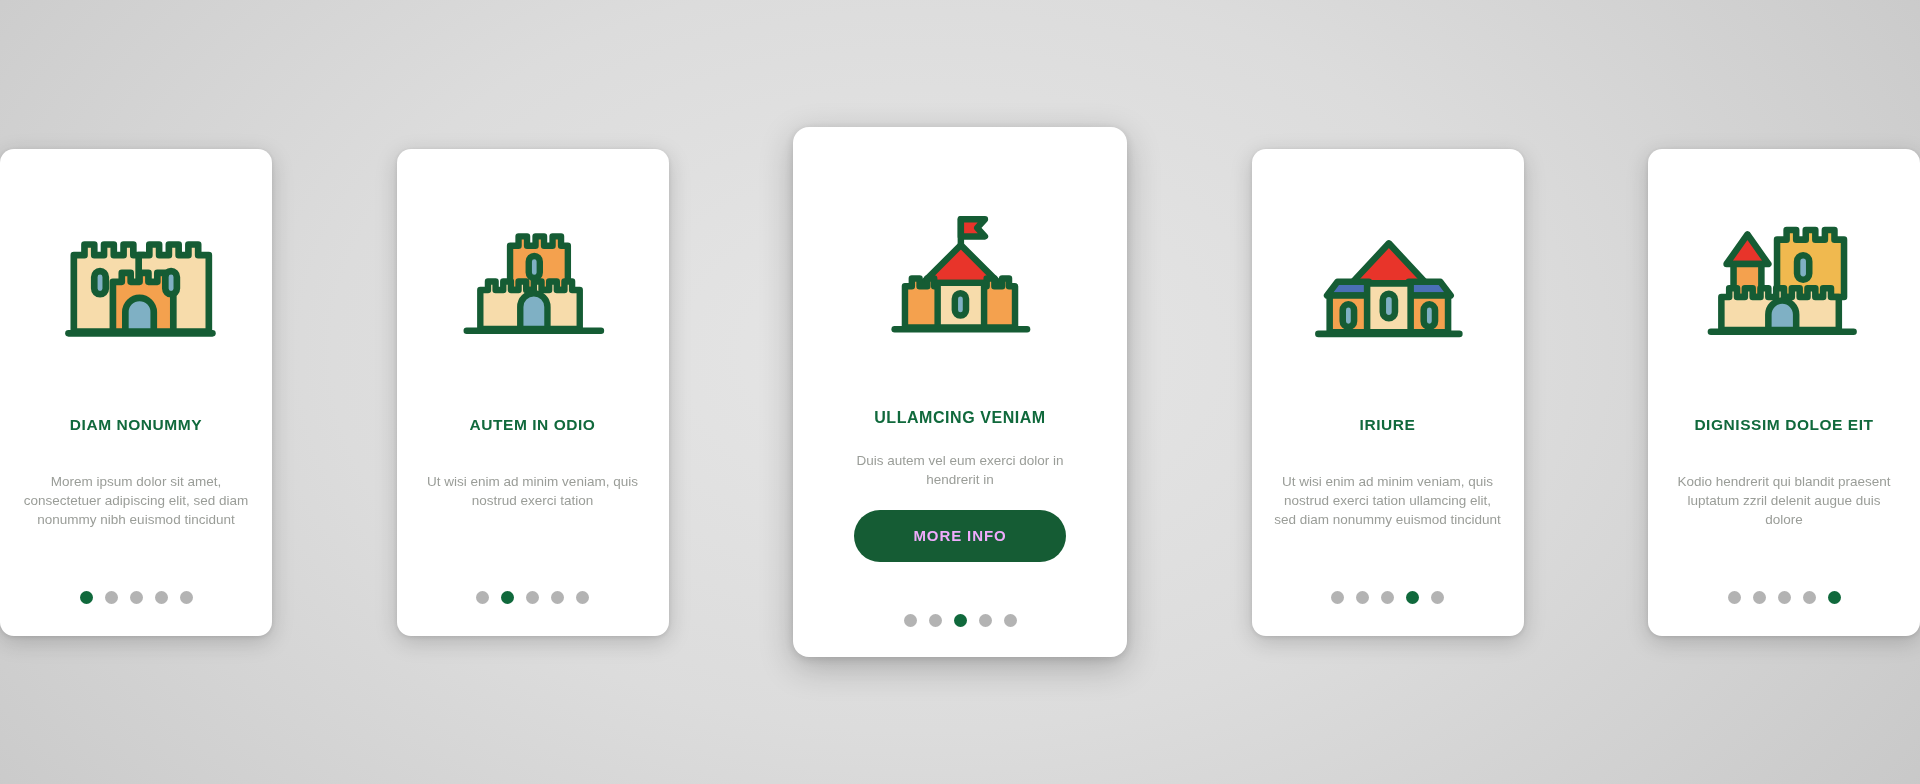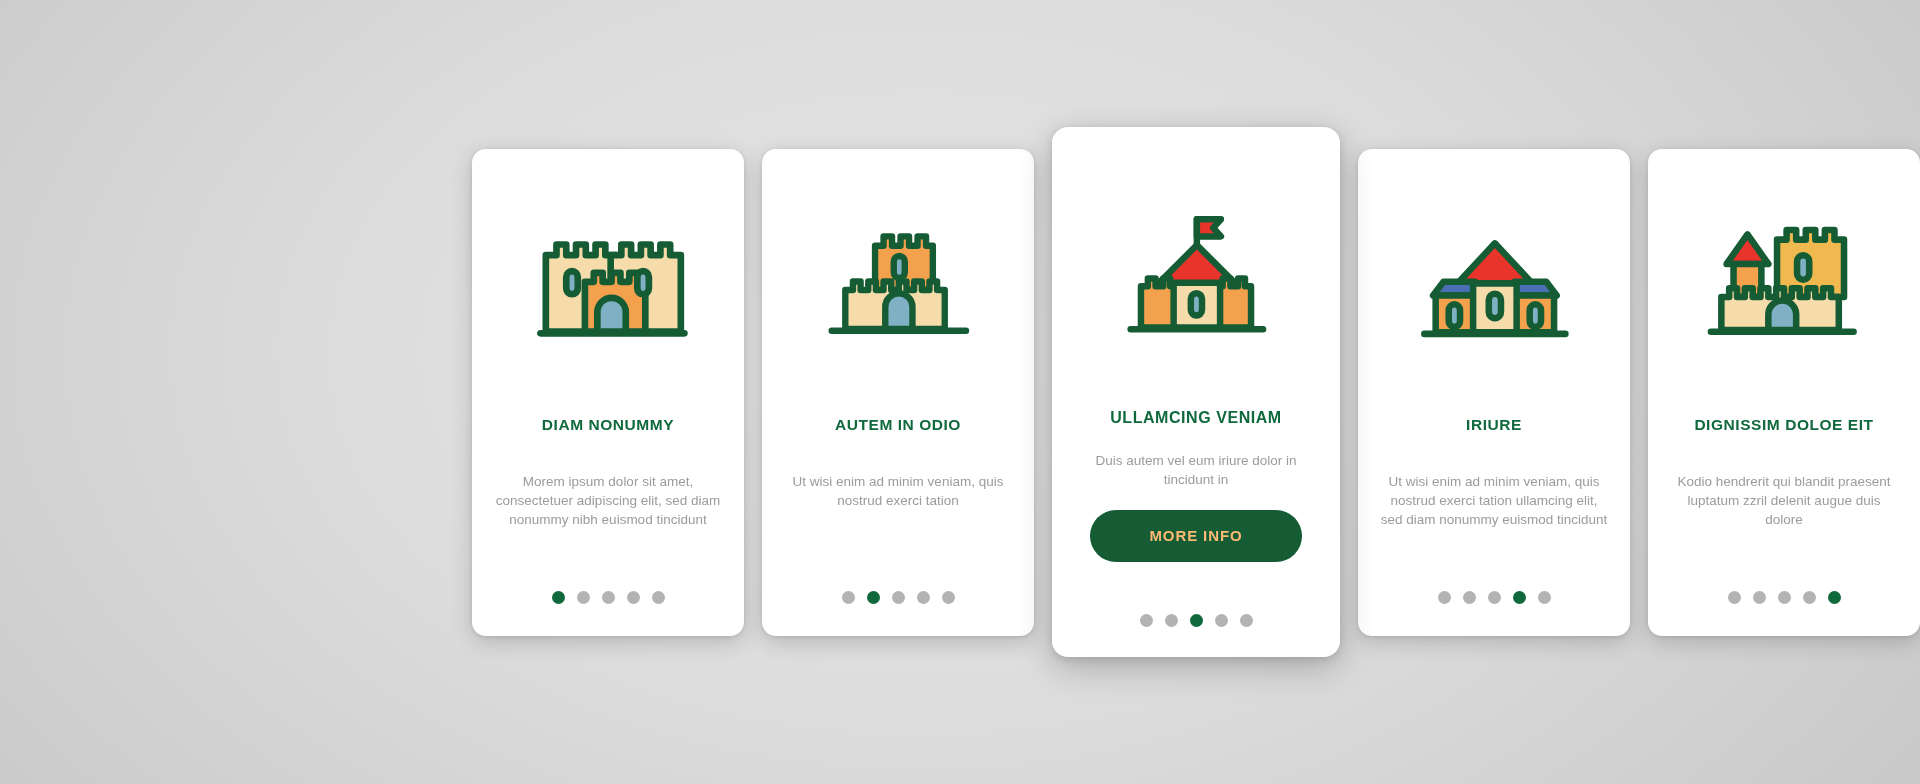--- a/index.html
+++ b/index.html
@@ -18,40 +18,40 @@
     position: relative;
   }
 
   
   #carousel {
     position: absolute;
     left: 0; top: 0;
     width: 1920px; height: 784px;
     display: flex;
     align-items: center;
-    justify-content: flex-end;
+    justify-content: space-between;
     gap: 18px;
   }
 
   .card {
     background: #ffffff;
     border-radius: 14px;
     width: 272px;
     height: 487px;
     padding: 0 18px;
     display: flex;
     flex-direction: column;
     align-items: center;
     box-shadow: 0 6px 22px rgba(0,0,0,0.18), 0 1px 4px rgba(0,0,0,0.10);
     position: relative;
     flex: 0 0 auto;
   }
 
   .card.featured {
-    width: 288px;
+    width: 334px;
     height: 530px;
     border-radius: 16px;
     box-shadow: 0 10px 34px rgba(0,0,0,0.24), 0 2px 8px rgba(0,0,0,0.12);
     z-index: 5;
   }
 
   
   .icon-wrap {
     width: 100%;
     display: flex;
@@ -90,21 +90,21 @@
   }
   .card.featured .card-body {
     max-width: 220px;
     margin-top: 24px;
   }
 
   
   .cta {
     margin-top: 20px;
     background: #155c34;
-    color: #fdba74;
+    color: #f0abfc;
     border: none;
     border-radius: 26px;
     width: 212px;
     height: 52px;
     font-family: "Liberation Sans", sans-serif;
     font-size: 15px;
     font-weight: bold;
     letter-spacing: 0.9px;
     cursor: pointer;
   }
@@ -186,21 +186,21 @@
           <path fill="#e8342a" d="M101 12 h28 l-9 10 9 10 h-28 Z"></path>
           <path fill="#e8342a" d="M101 42 L145 86 H57 Z"></path>
           <path fill="#f4a14e" d="M36 90 h8 v-9 h9 v9 h9 v-9 h8 v9 h7 v48 H36 Z"></path>
           <path fill="#f4a14e" d="M123 90 h8 v-9 h9 v9 h9 v-9 h8 v9 h7 v48 h-41 Z"></path>
           <rect fill="#f7dcab" x="74" y="86" width="54" height="52"></rect>
           <rect fill="#7fb0c4" x="94" y="98" width="13" height="26" rx="6.5"></rect>
           <path d="M24 140 H178"></path>
         </svg>
       </div>
       <div class="card-title">ULLAMCING VENIAM</div>
-      <div class="card-body">Duis autem vel eum iriure dolor in tincidunt in</div>
+      <div class="card-body">Duis autem vel eum exerci dolor in hendrerit in</div>
       <button class="cta">MORE INFO</button>
       <div class="spacer"></div>
       <div class="dots">
         <span class="dot"></span>
         <span class="dot"></span>
         <span class="dot active"></span>
         <span class="dot"></span>
         <span class="dot"></span>
       </div>
     </div>

